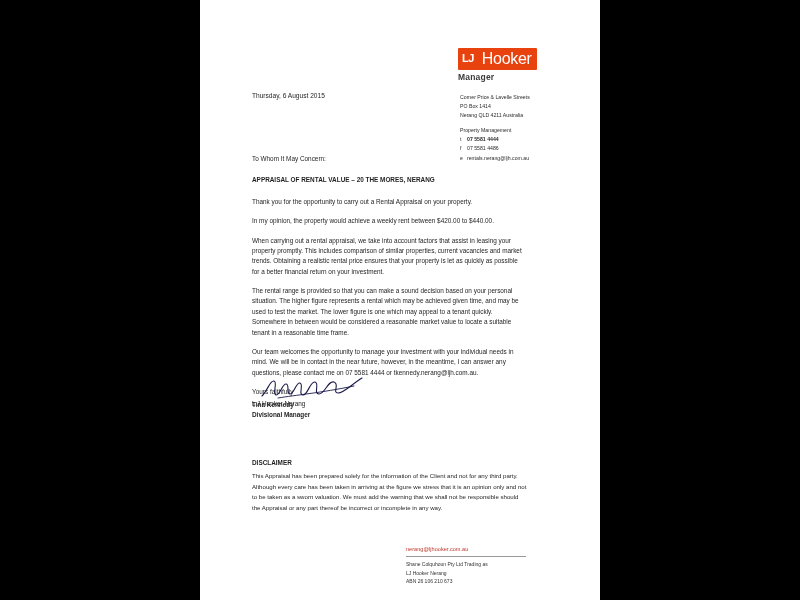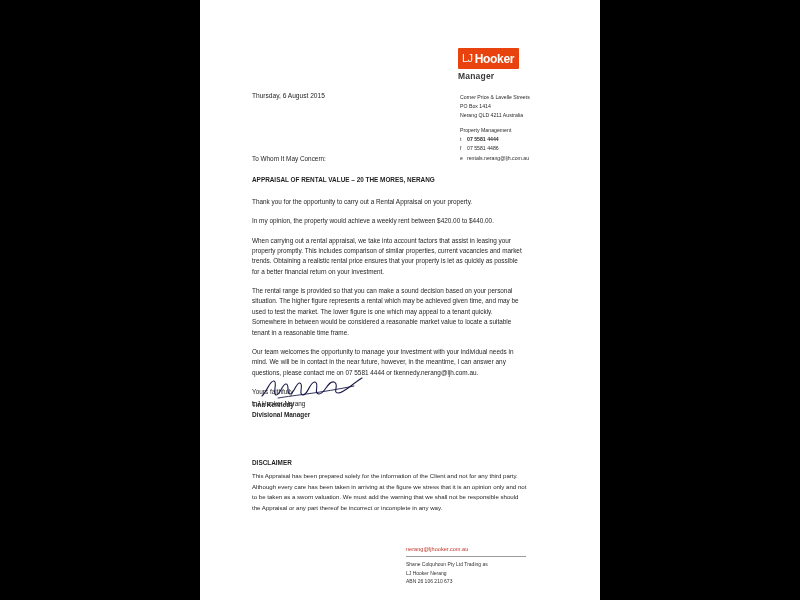--- a/index.html
+++ b/index.html
@@ -47,32 +47,32 @@
     display: inline-block;
     background: #e8430f;
     color: #ffffff;
     padding: 2px 5px 3px 4px;
     line-height: 1;
     border-radius: 1px;
   }
   .logo-lj {
     display: inline-block;
     font-size: 11px;
-    font-weight: normal;
+    font-weight: bold;
     letter-spacing: -0.5px;
     vertical-align: middle;
     text-align: center;
   }
   .logo-hooker {
     display: inline-block;
-    font-size: 12px;
-    font-weight: bold;
+    font-size: 16px;
+    font-weight: normal;
     letter-spacing: -0.3px;
     vertical-align: middle;
-    margin-left: 2px;
+    margin-left: 8px;
   }
   .logo-branch {
     margin-top: 2px;
     font-size: 8.5px;
     color: #3a3a3a;
     font-weight: bold;
     letter-spacing: 0.2px;
   }
 
   

